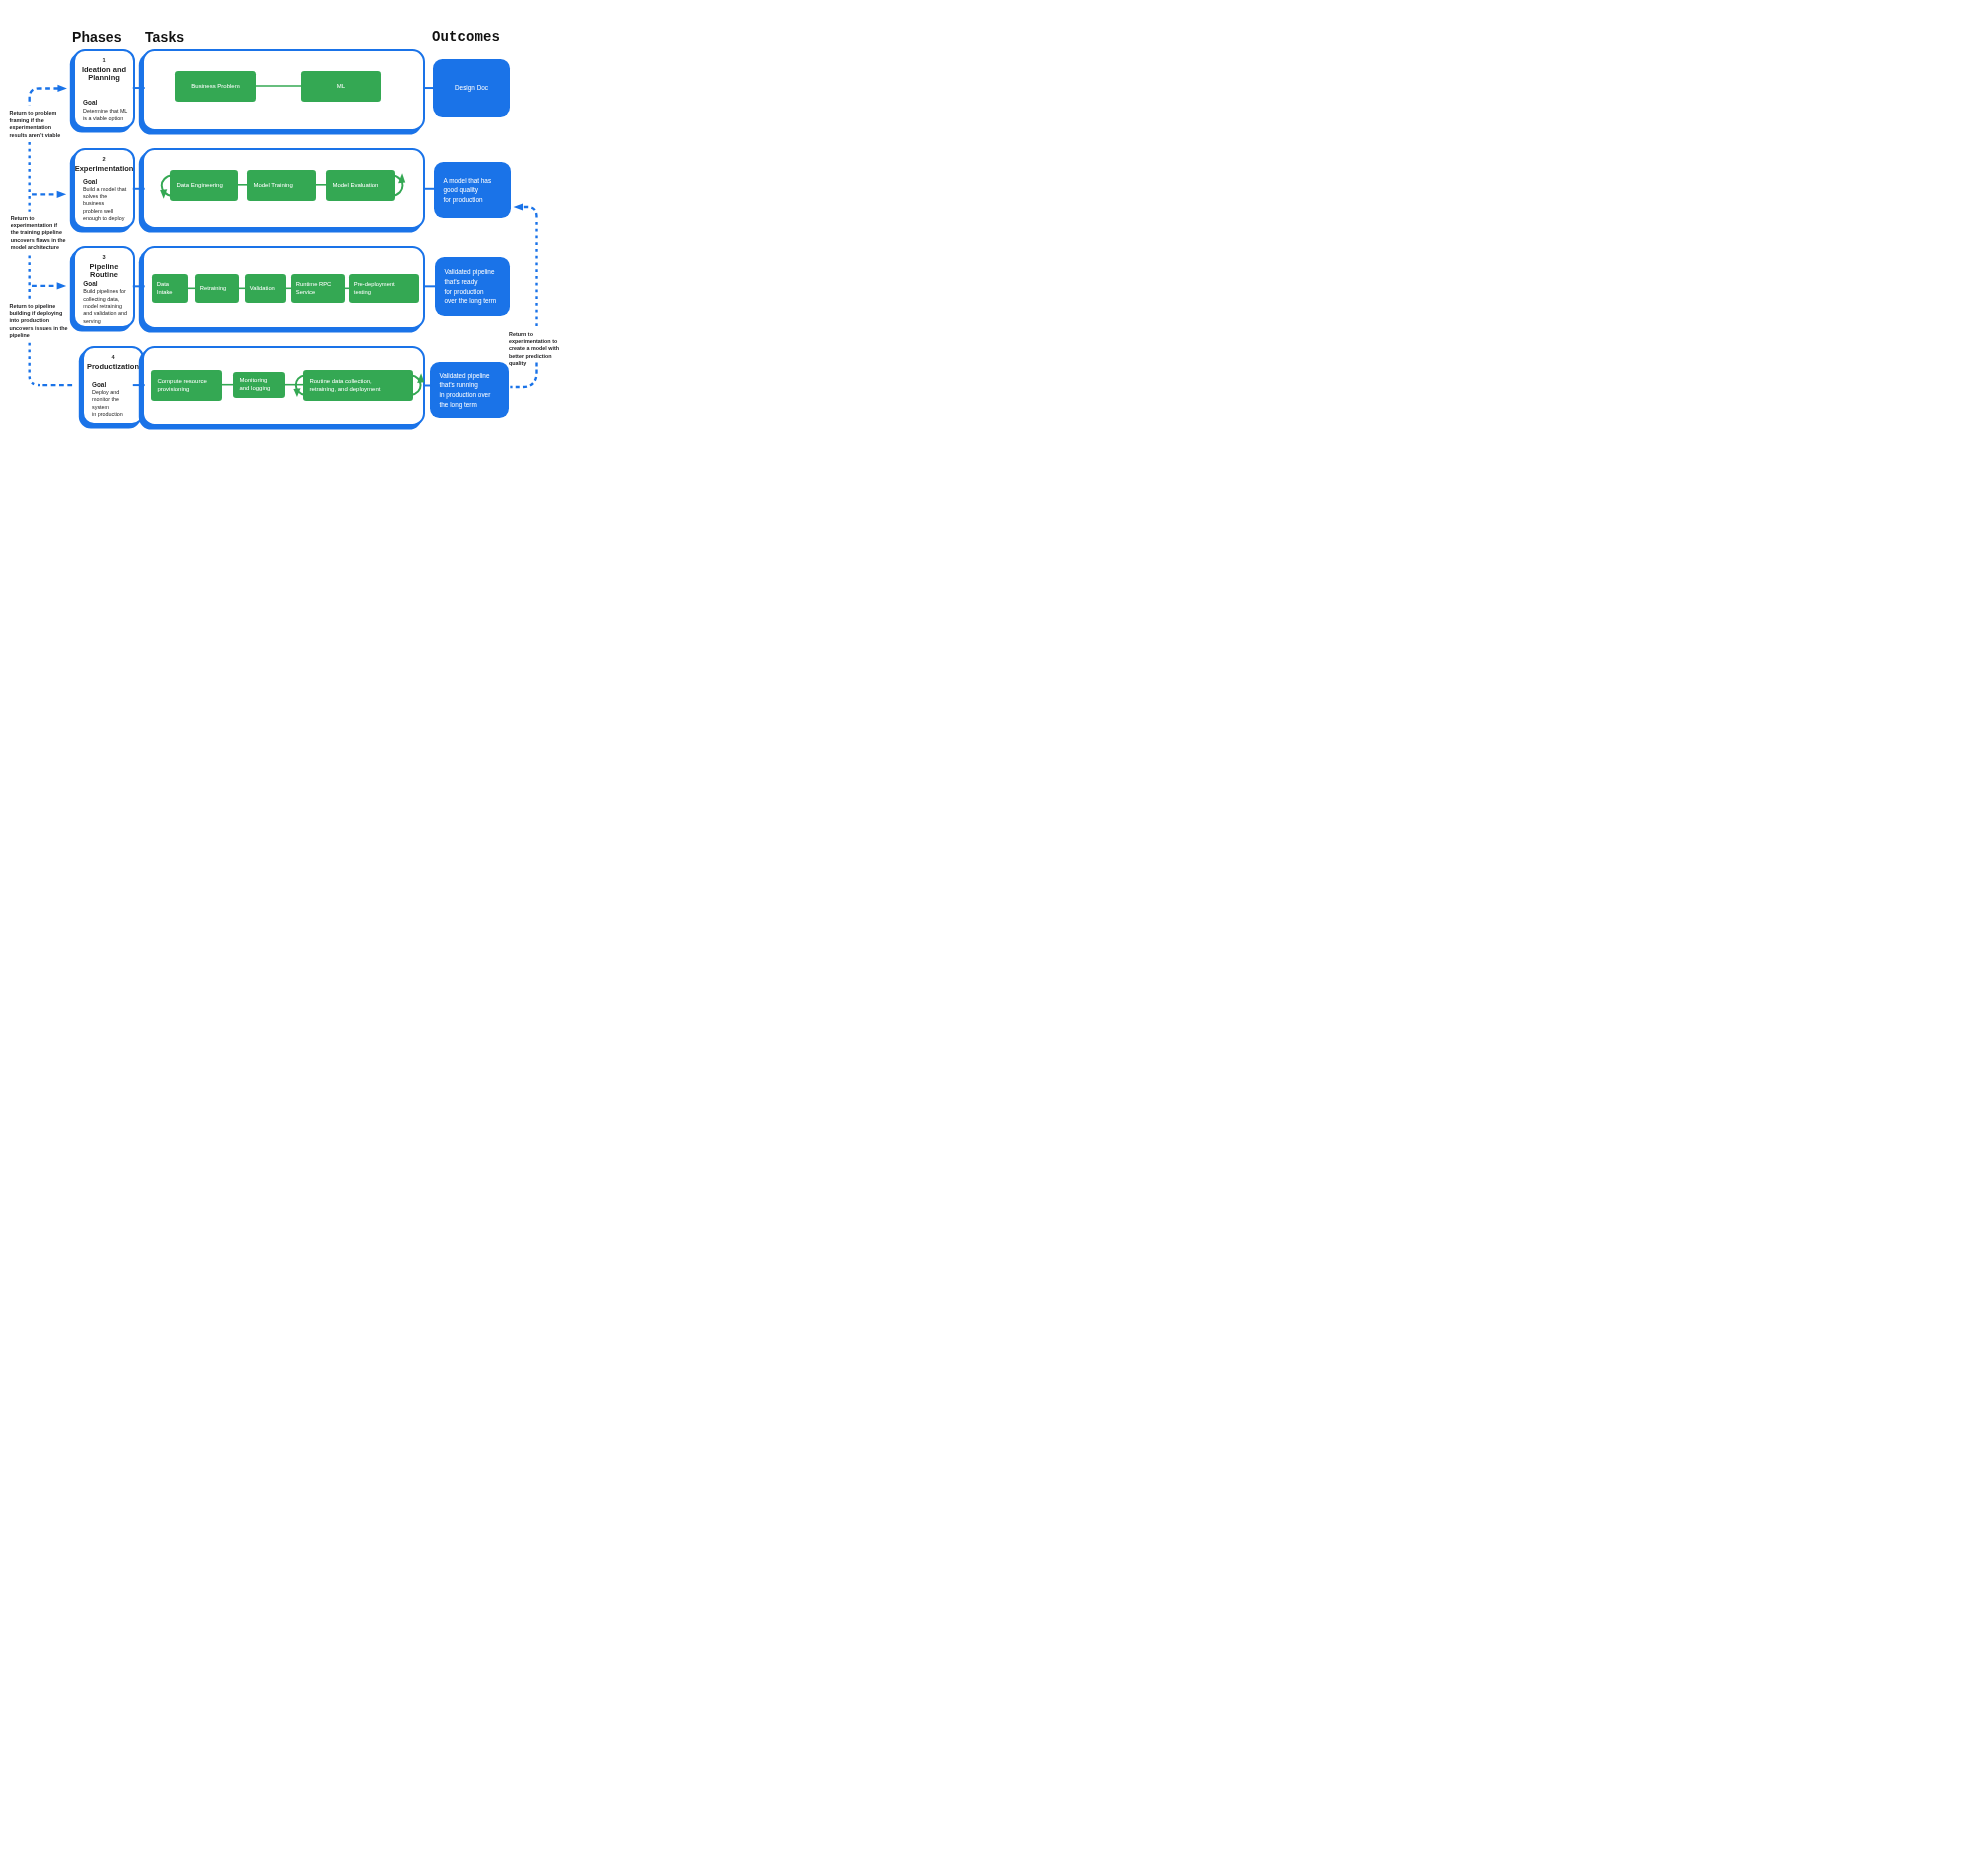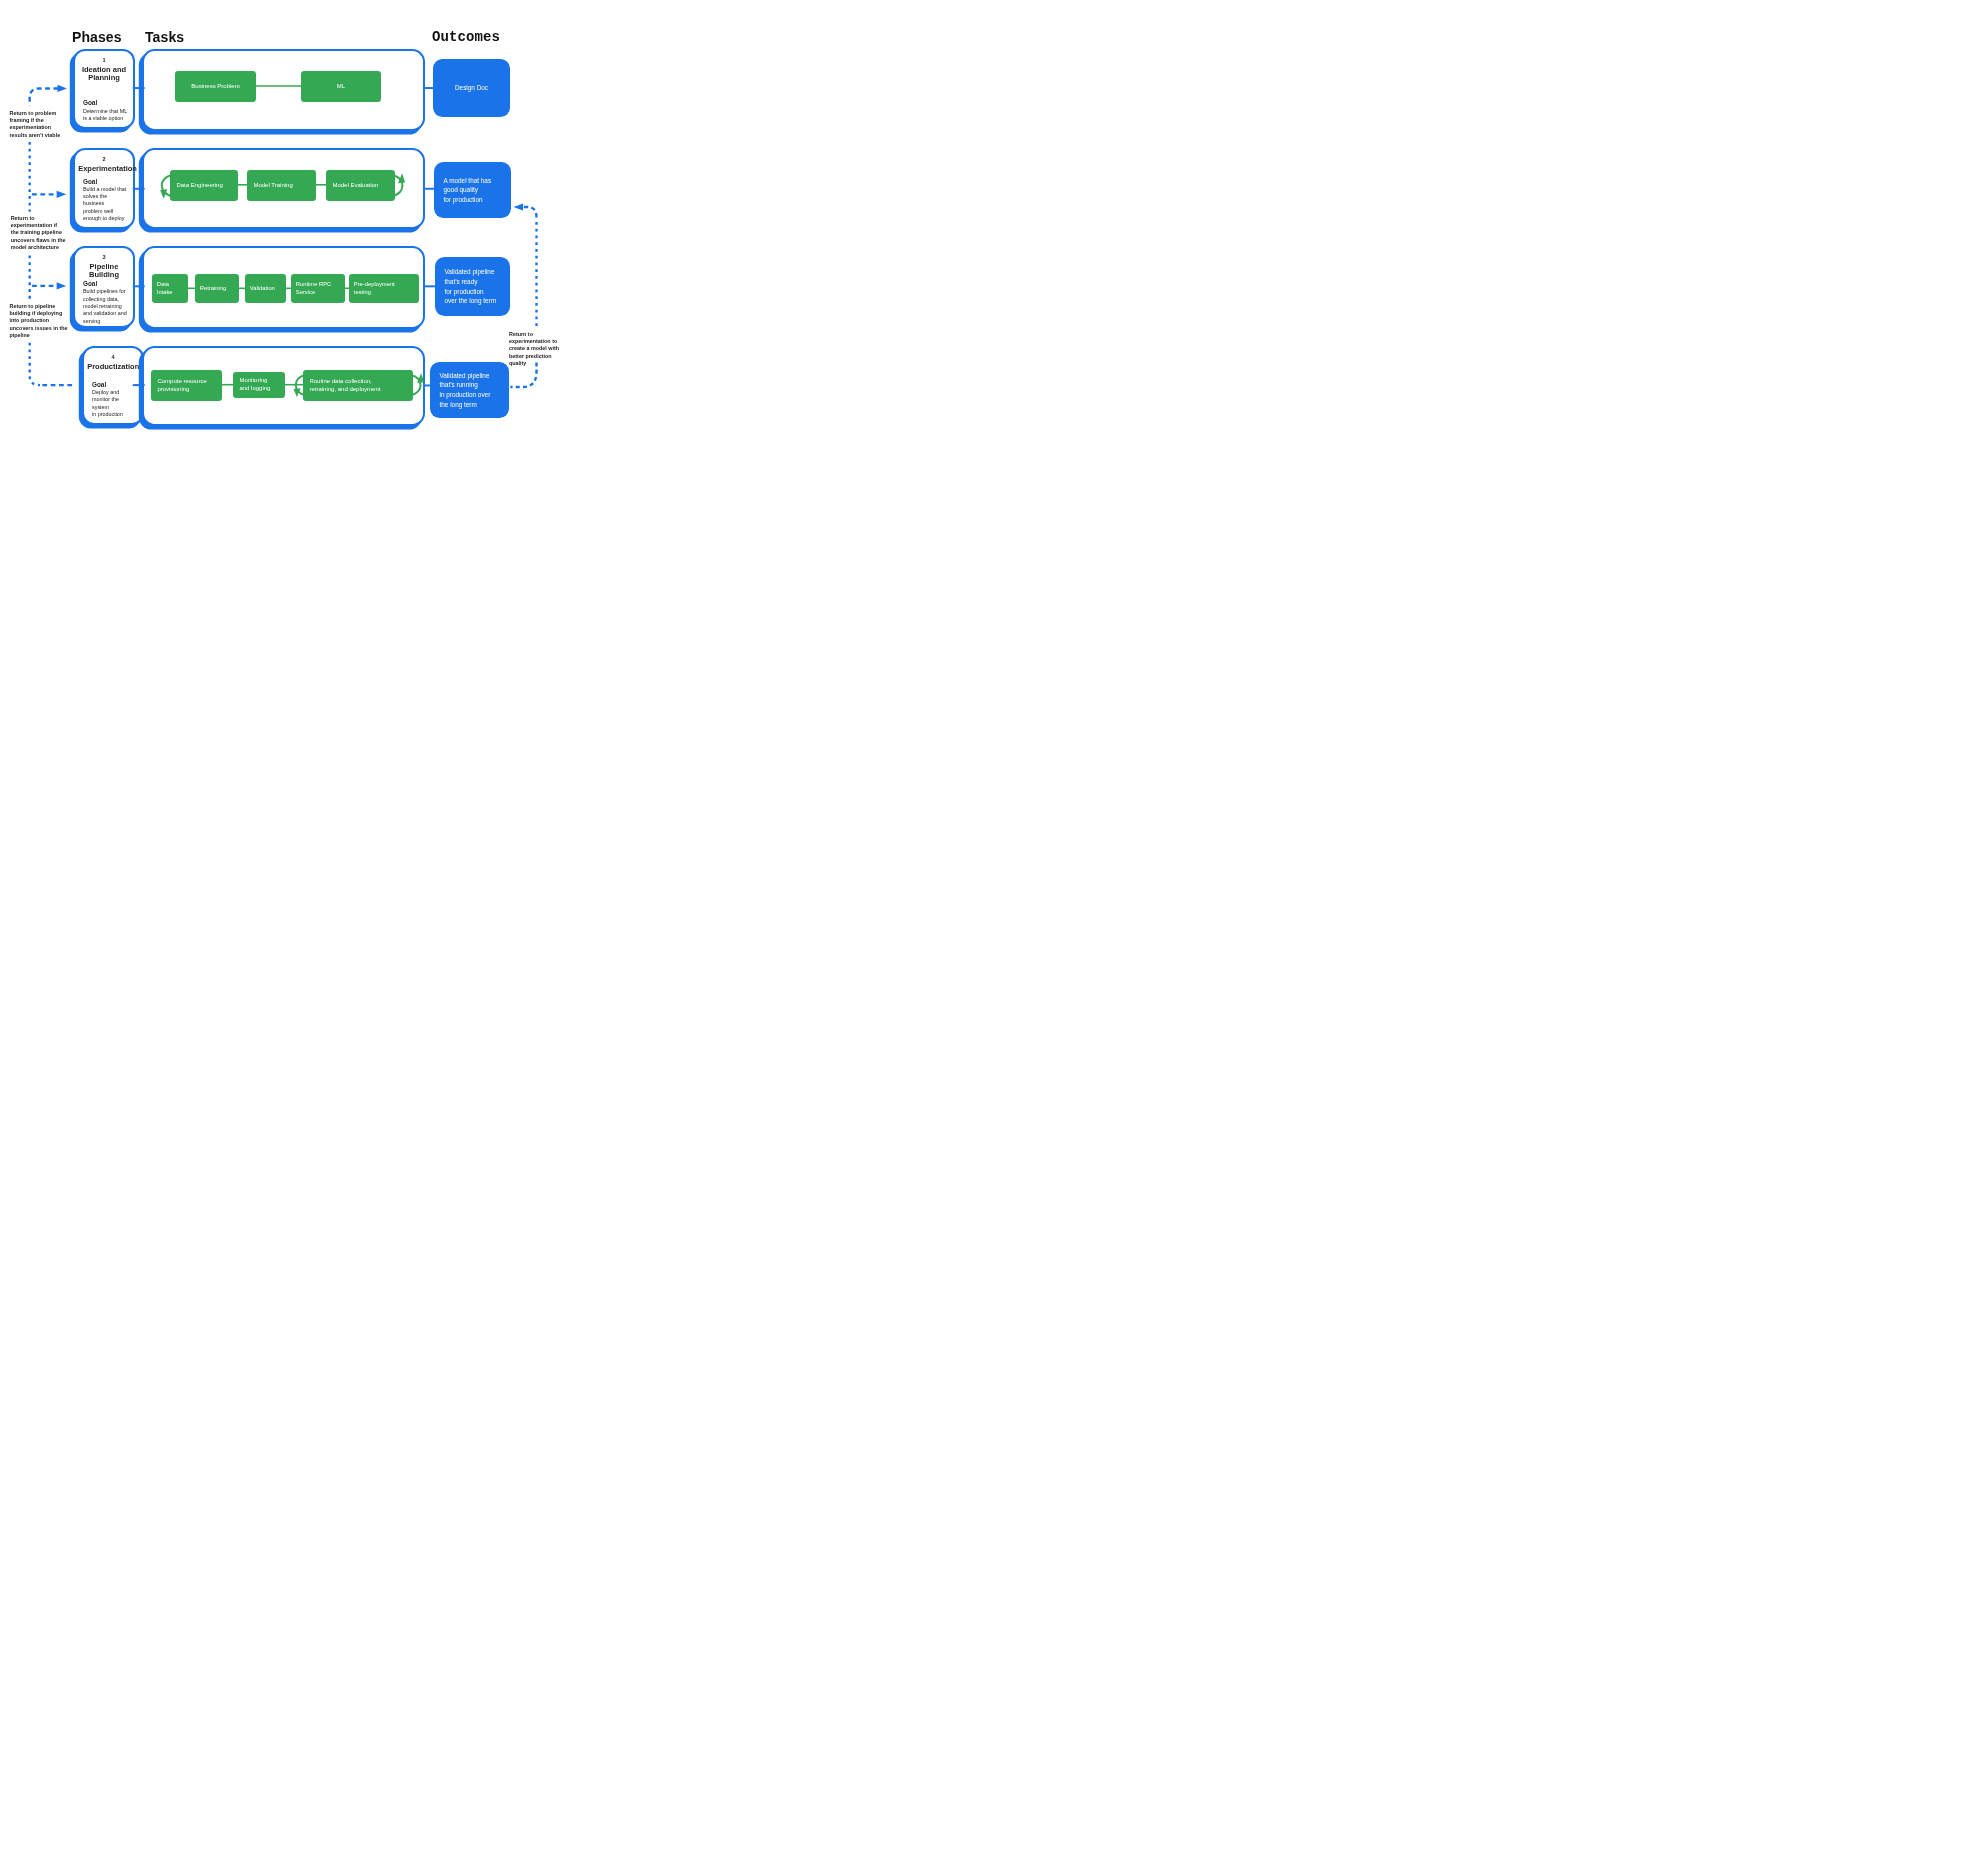--- a/index.html
+++ b/index.html
@@ -5,21 +5,21 @@
   html,body{margin:0;padding:0;background:#ffffff;}
   .canvas{
     position:relative;width:563px;height:464px;background:#fff;
     font-family:"Liberation Sans",sans-serif;color:#1f1f1f;overflow:hidden;
   }
   .abs{position:absolute;}
   .col-header{font-size:14px;font-weight:700;color:#111;letter-spacing:0.1px;}
   
   .phase-card,.task-panel{
     position:absolute;background:#fff;border:2px solid #1a73e8;
-    border-radius:12px;box-shadow:-3.2px 3.6px 0 0 #1a73e8;box-sizing:border-box;
+    border-radius:12px;box-shadow:-3.2px 3.6px 0 0 #1a73e8;box-sizing:border-box;align-items:center;
   }
   .task-panel{border-radius:12.7px;}
   .phase-card{display:flex;flex-direction:column;padding:6.4px 3.2px 4.8px 3.2px;}
   .phase-num{text-align:center;font-size:5.6px;font-weight:700;}
   .phase-title{text-align:center;font-size:7.5px;font-weight:700;line-height:1.16;margin-top:2.4px;white-space:pre-line;}
   .goal-block{margin-top:auto;padding:0 2.4px 0 4.8px;}
   .goal-label{font-size:6.4px;font-weight:700;margin-bottom:1.2px;}
   .goal-text{font-size:5.4px;line-height:1.35;white-space:pre-line;}
   
   .task-box{
@@ -69,21 +69,21 @@
       <div class="goal-label">Goal</div>
       <div class="goal-text">Build a model that
 solves the business
 problem well
 enough to deploy</div>
     </div>
   </div>
 
   <div class="phase-card" style="left:73px;top:246px;width:62px;height:82px;">
     <div class="phase-num">3</div>
-    <div class="phase-title">Pipeline Building</div>
+    <div class="phase-title">Pipeline Routine</div>
     <div class="goal-block">
       <div class="goal-label">Goal</div>
       <div class="goal-text">Build pipelines for
 collecting data,
 model retraining
 and validation and
 serving</div>
     </div>
   </div>
 

